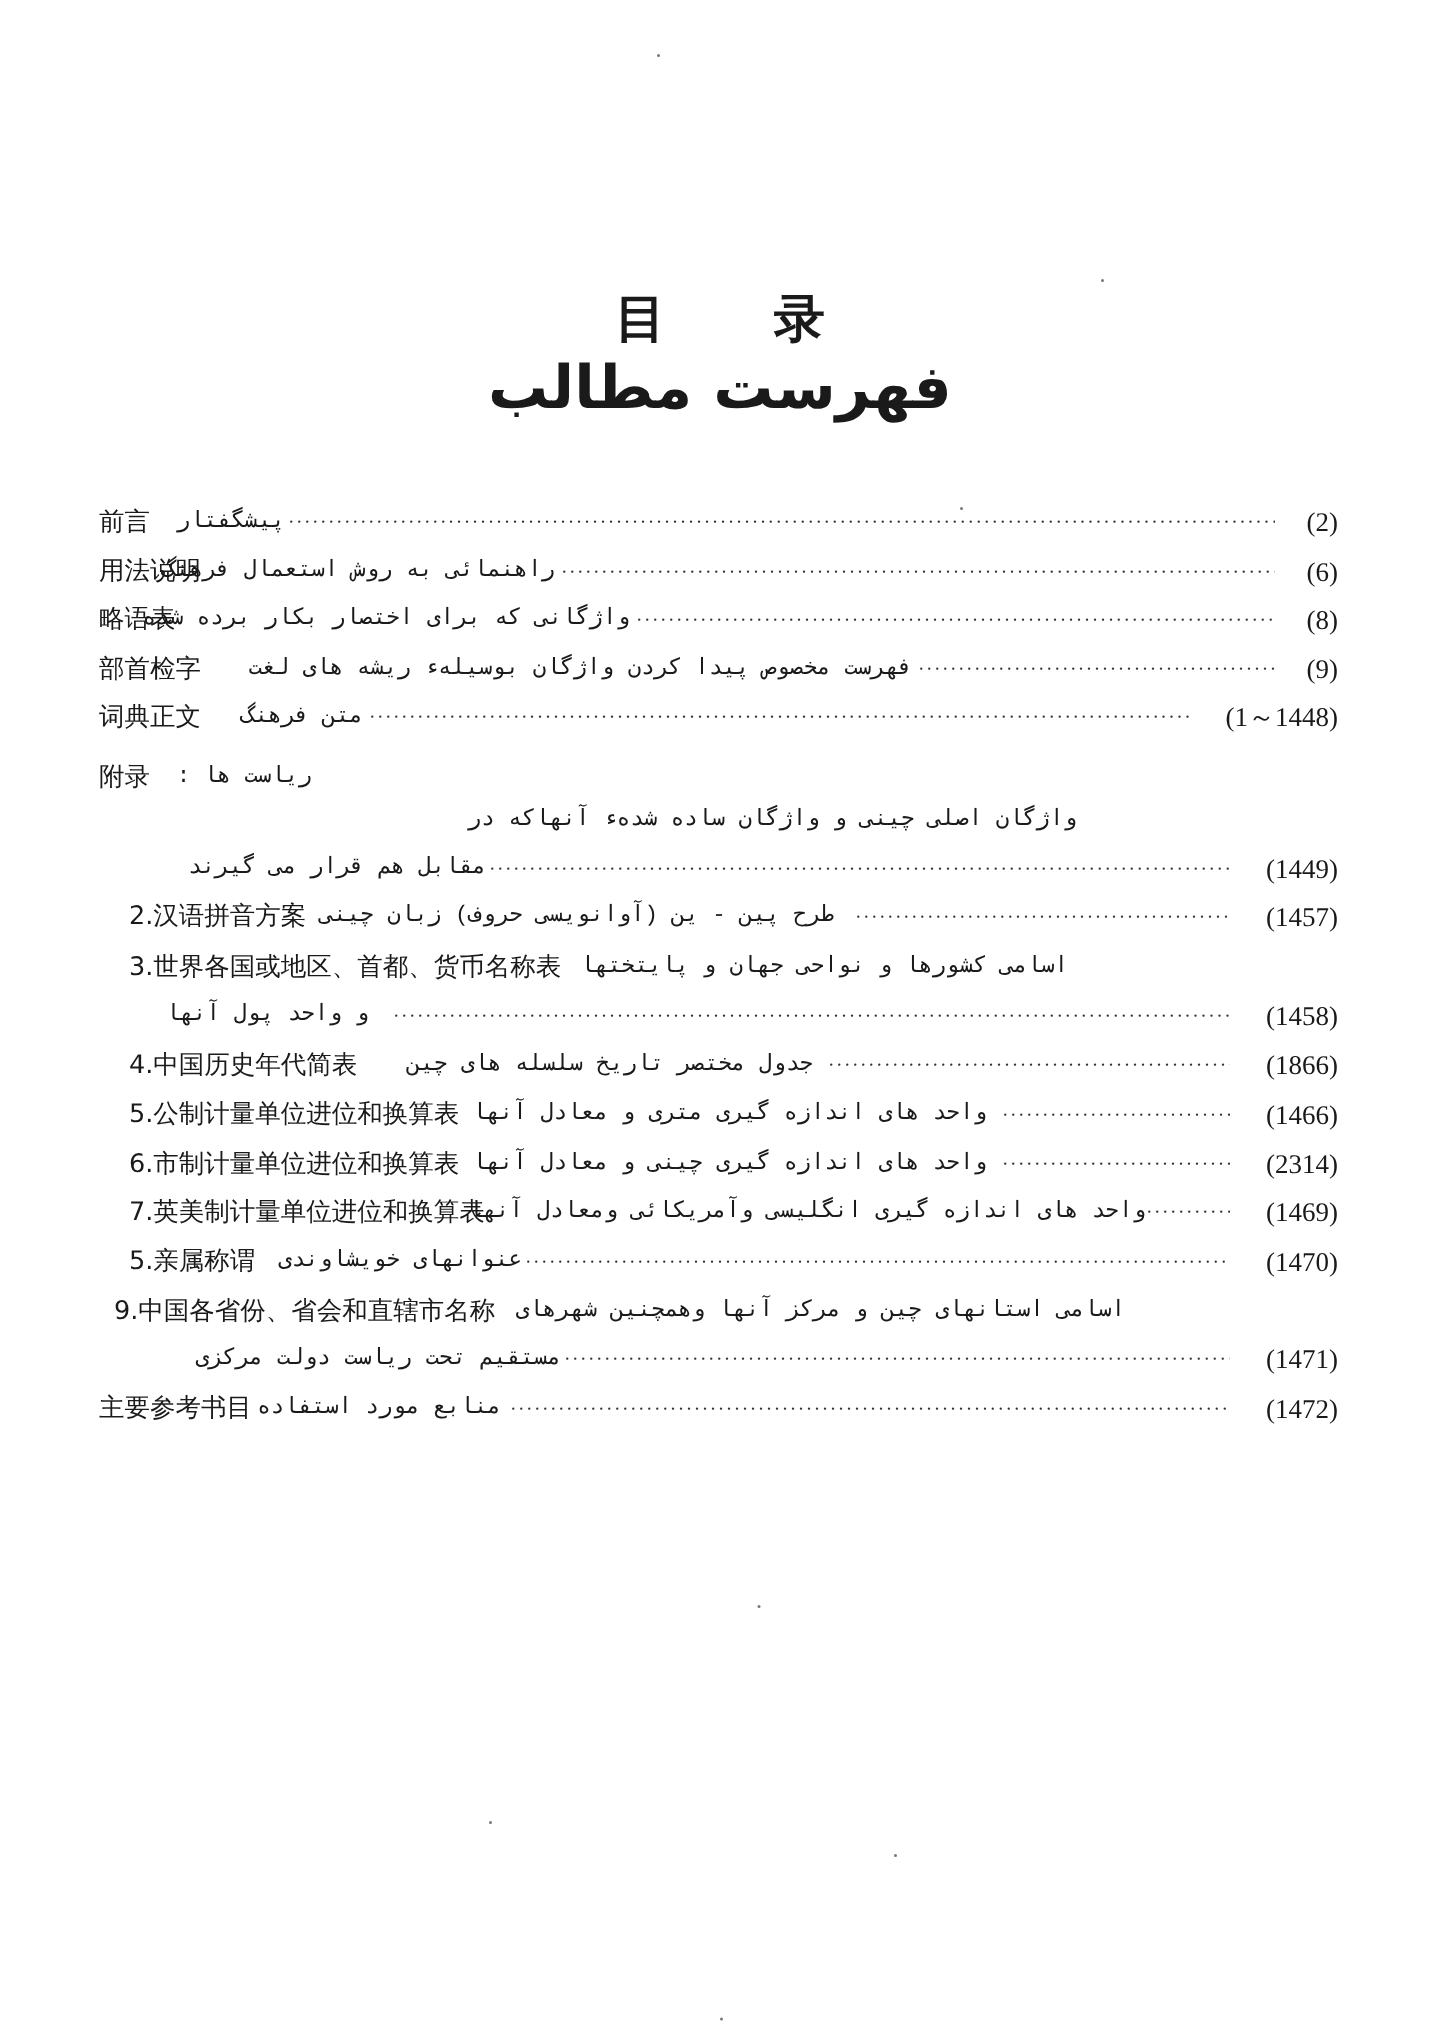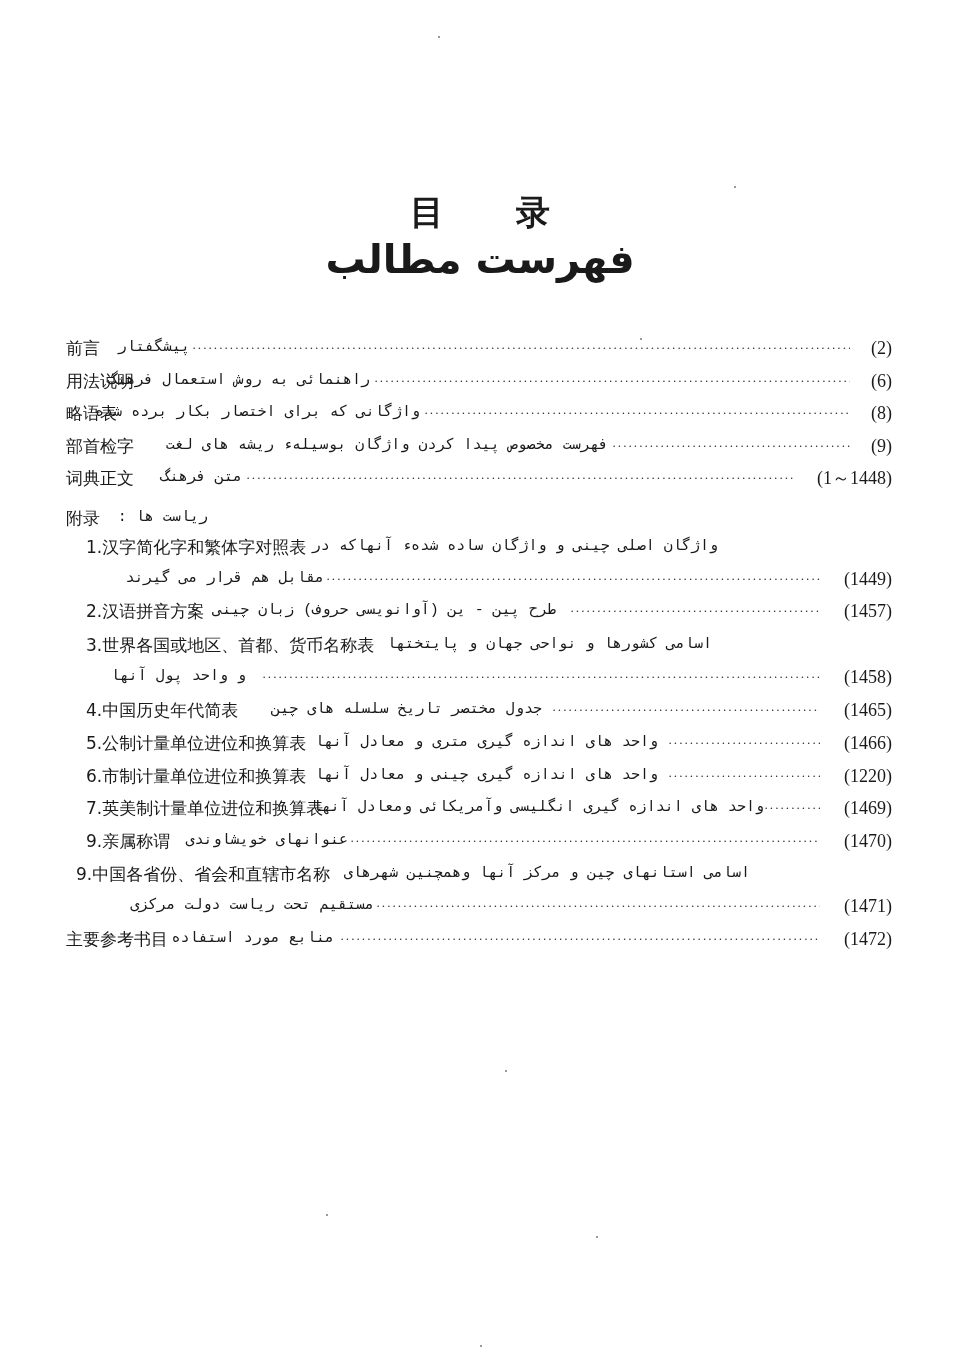--- a/index.html
+++ b/index.html
@@ -86,21 +86,20 @@
     <span class="dots" style="left:246px;width:548px"></span>
     <span class="page">(1～1448)</span>
   </div>
 
   <div class="row" style="top:503px">
     <span class="zh" style="left:66px">附录</span>
     <span class="fa" style="right:752px">ریاست ها :</span>
   </div>
 
   <div class="row" style="top:532px">
-    <span class="zh" style="left:86px">1.汉字简化字和繁体字对照表</span>
     <span class="fa" style="right:242px">واژگان اصلی چینی و واژگان ساده شدهء آنهاکه در</span>
   </div>
   <div class="row" style="top:564px">
     <span class="fa" style="right:636px">مقابل هم قرار می گیرند</span>
     <span class="dots" style="left:326px;width:494px"></span>
     <span class="page">(1449)</span>
   </div>
 
   <div class="row" style="top:596px">
     <span class="zh" style="left:86px">2.汉语拼音方案</span>
@@ -116,46 +115,46 @@
   <div class="row" style="top:662px">
     <span class="fa" style="right:714px">و واحد پول آنها</span>
     <span class="dots" style="left:262px;width:558px"></span>
     <span class="page">(1458)</span>
   </div>
 
   <div class="row" style="top:695px">
     <span class="zh" style="left:86px">4.中国历史年代简表</span>
     <span class="fa" style="right:418px">جدول مختصر تاریخ سلسله های چین</span>
     <span class="dots" style="left:552px;width:268px"></span>
-    <span class="page">(1465)</span>
+    <span class="page">(1866)</span>
   </div>
 
   <div class="row" style="top:728px">
     <span class="zh" style="left:86px">5.公制计量单位进位和换算表</span>
     <span class="fa" style="right:302px">واحد های اندازه گیری متری و معادل آنها</span>
     <span class="dots" style="left:668px;width:152px"></span>
     <span class="page">(1466)</span>
   </div>
 
   <div class="row" style="top:761px">
     <span class="zh" style="left:86px">6.市制计量单位进位和换算表</span>
     <span class="fa" style="right:302px">واحد های اندازه گیری چینی و معادل آنها</span>
     <span class="dots" style="left:668px;width:152px"></span>
-    <span class="page">(1220)</span>
+    <span class="page">(2314)</span>
   </div>
 
   <div class="row" style="top:793px">
     <span class="zh" style="left:86px">7.英美制计量单位进位和换算表</span>
     <span class="fa" style="right:196px">واحد های اندازه گیری انگلیسی وآمریکائی ومعادل آنها</span>
     <span class="dots" style="left:764px;width:56px"></span>
     <span class="page">(1469)</span>
   </div>
 
   <div class="row" style="top:826px">
-    <span class="zh" style="left:86px">9.亲属称谓</span>
+    <span class="zh" style="left:86px">5.亲属称谓</span>
     <span class="fa" style="right:612px">عنوانهای خویشاوندی</span>
     <span class="dots" style="left:350px;width:470px"></span>
     <span class="page">(1470)</span>
   </div>
 
   <div class="row" style="top:859px">
     <span class="zh" style="left:76px">9.中国各省份、省会和直辖市名称</span>
     <span class="fa" style="right:210px">اسامی استانهای چین و مرکز آنها وهمچنین شهرهای</span>
   </div>
   <div class="row" style="top:891px">

